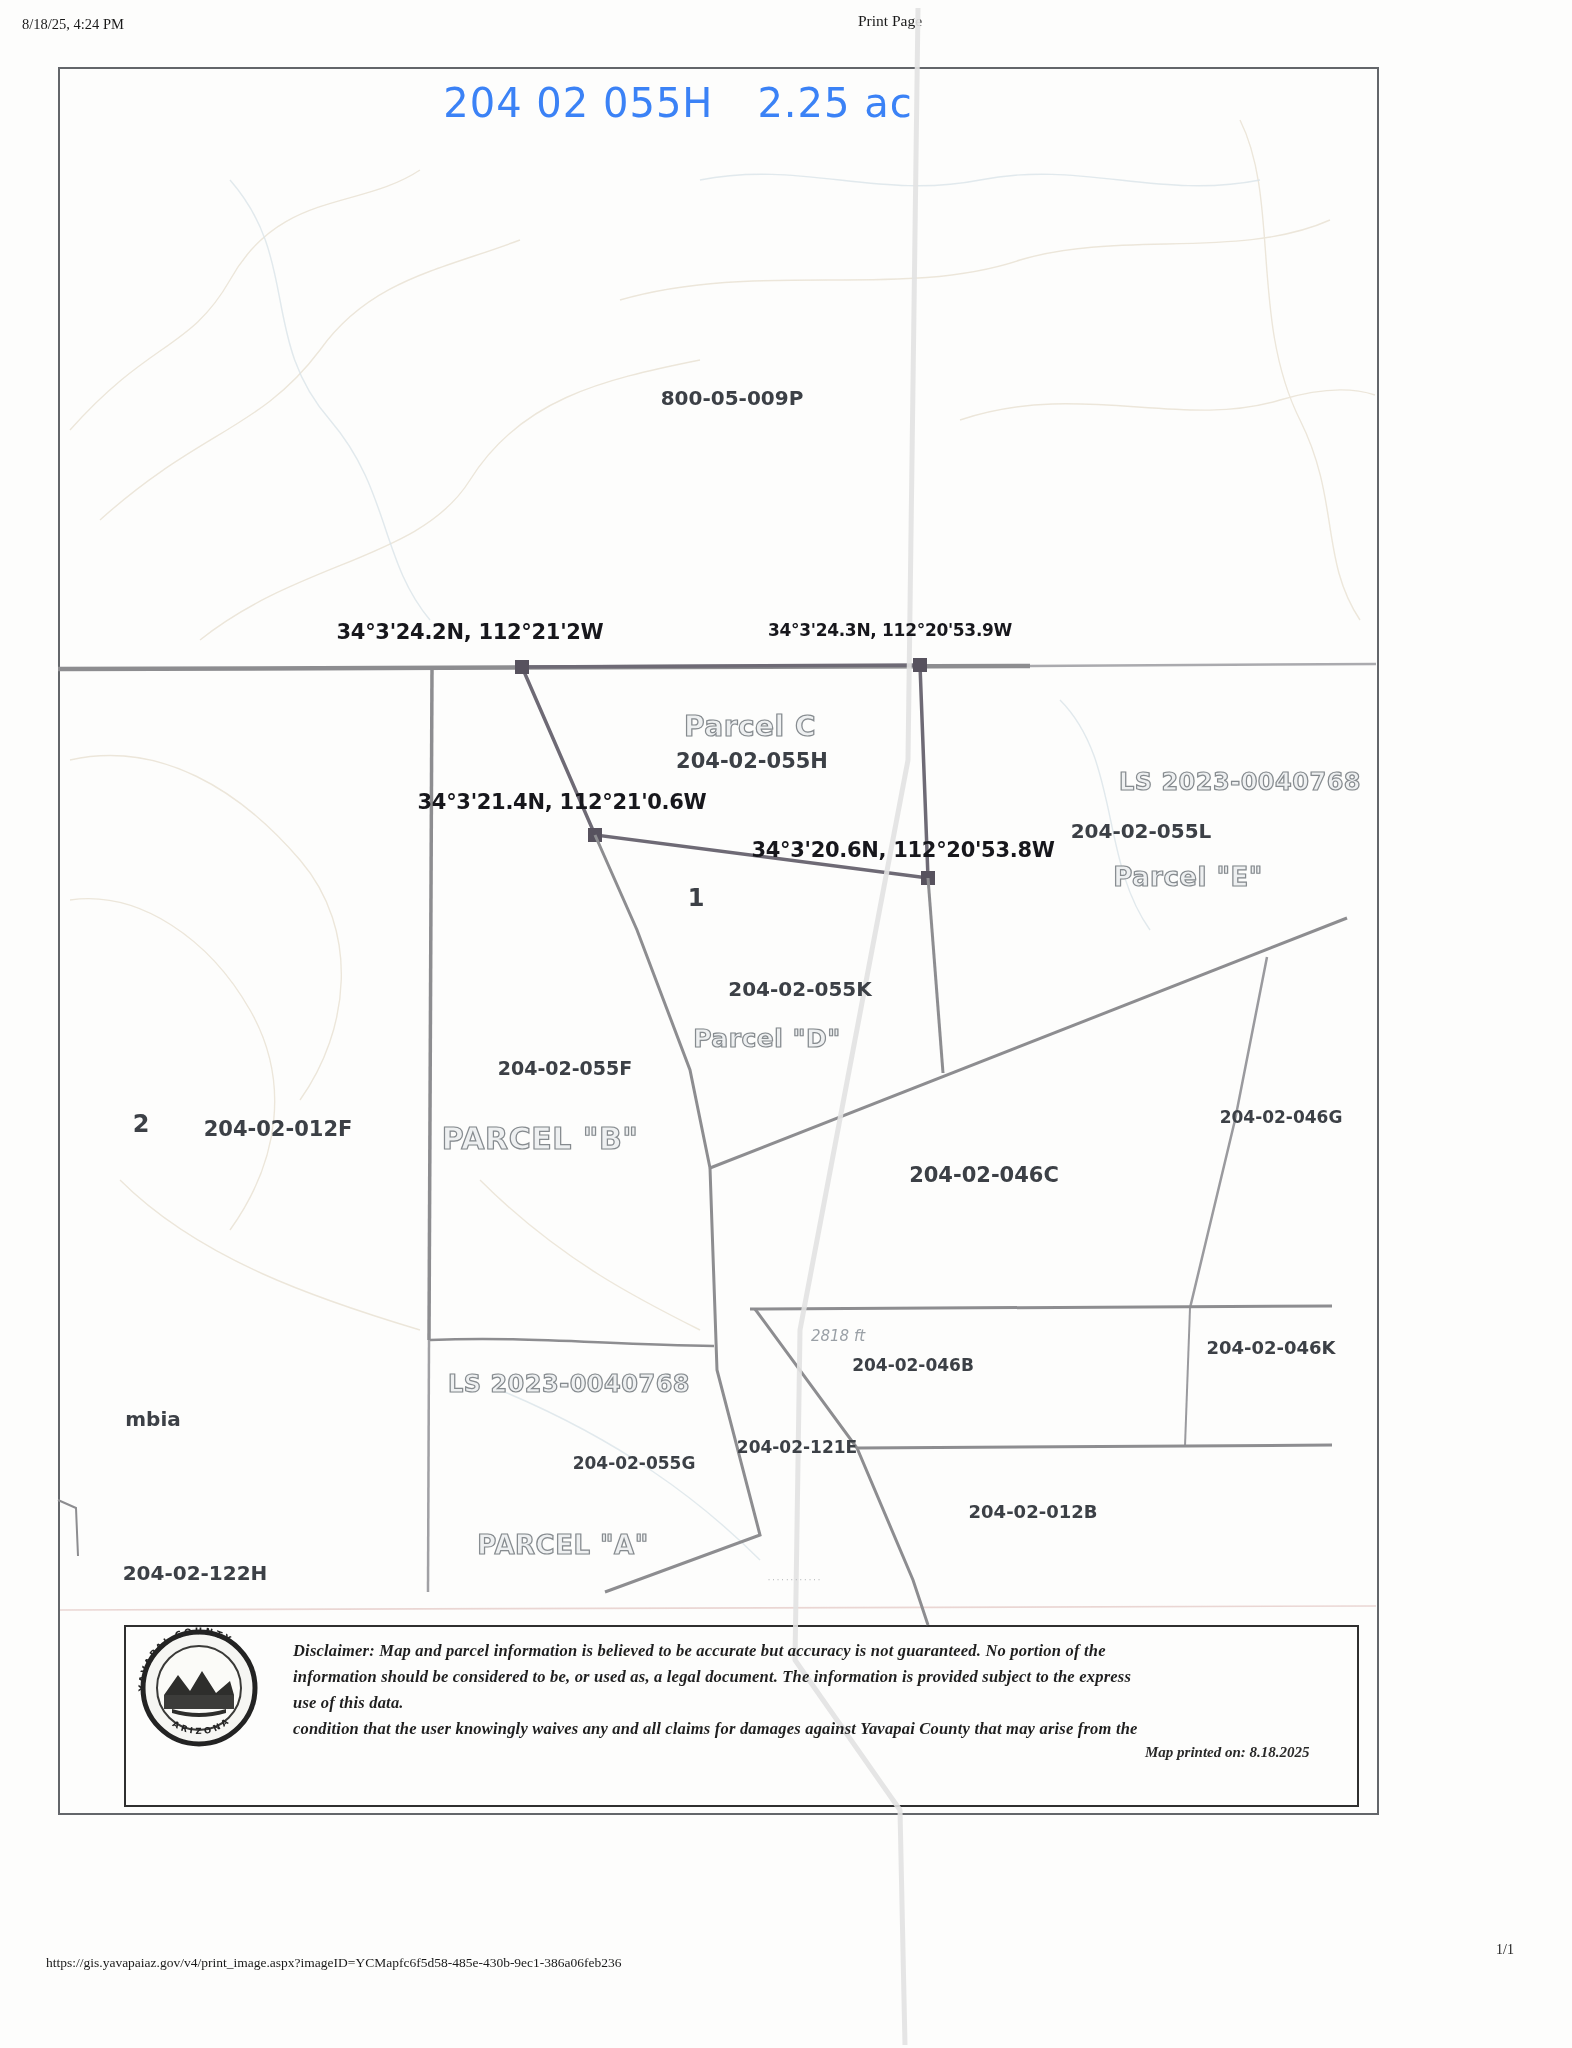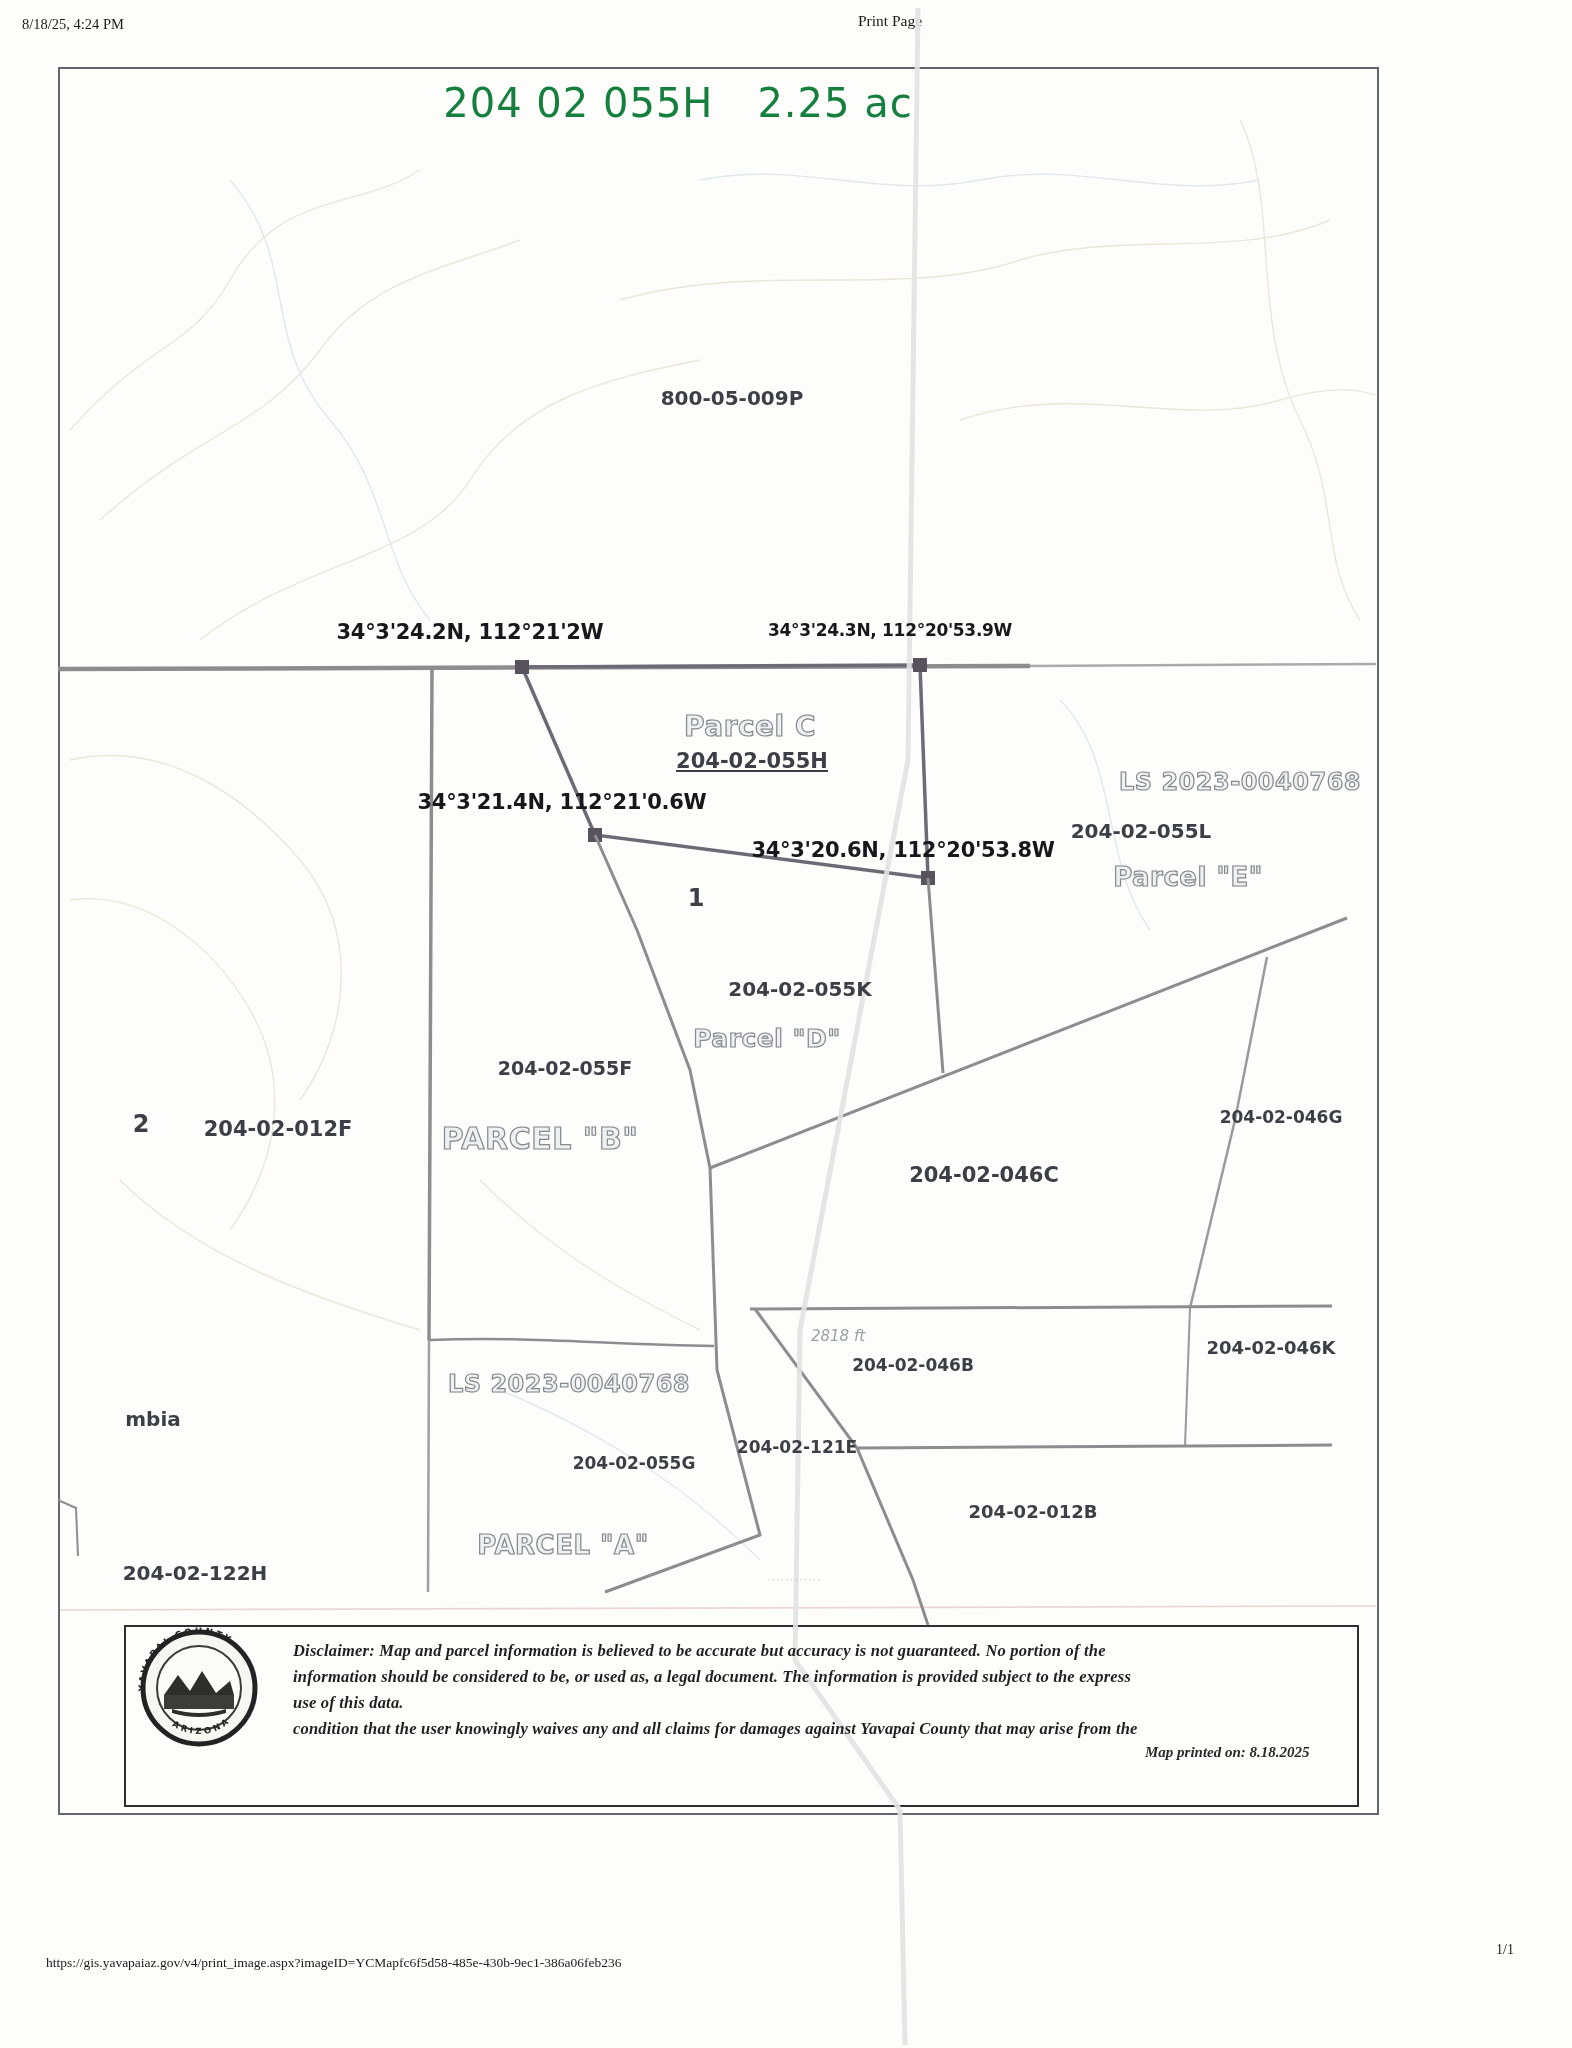--- a/index.html
+++ b/index.html
@@ -18,21 +18,21 @@
     font-family:"DejaVu Sans",sans-serif;font-weight:bold;color:#eef0f1;
     -webkit-text-stroke:1.2px #868b8f;text-shadow:0 0 1px #9aa0a4;letter-spacing:.5px;
   }
   .ital{font-family:"DejaVu Sans",sans-serif;font-style:italic;color:#9aa0a6;}
   .micro{font-family:"DejaVu Sans",sans-serif;color:#b4b7ba;letter-spacing:2px;}
   #map-frame{
     left:58px;top:67px;width:1317px;height:1744px;
     border:2px solid #63666a;background:transparent;
   }
   #map-title{left:678px;top:80px;font-family:"DejaVu Sans",sans-serif;
-    color:#15803d;font-size:40px;letter-spacing:1px;display:flex;gap:44px;}
+    color:#3b82f6;font-size:40px;letter-spacing:1px;display:flex;gap:44px;}
   #disclaimer-box{
     left:124px;top:1625px;width:1235px;height:182px;
     border:2px solid #2f2f2f;box-sizing:border-box;
   }
   .disc-line{font-family:"Liberation Serif",serif;font-style:italic;font-weight:bold;
     color:#1f1f1f;font-size:16.5px;white-space:nowrap;letter-spacing:.2px;}
   #printed-on{font-family:"Liberation Serif",serif;font-style:italic;font-weight:bold;
     color:#2a2a2a;font-size:15px;}
   svg{position:absolute;left:0;top:0;pointer-events:none;}
   #lines-layer{z-index:3;}
@@ -103,21 +103,21 @@
   <path d="M918,8 L908,760 L800,1330 L795,1660 L900,1810 L905,2045" stroke="#e2e2e2" stroke-width="5" fill="none" opacity="0.9" stroke-linejoin="round"></path>
 </svg>
 
 <div class="label-layer abs" style="left:0;top:0;width:0;height:0;">
   <div class="abs ctr num" style="left:732px;top:386px;font-size:20px;">800-05-009P</div>
   <div class="abs ctr coord" style="left:470px;top:620px;font-size:21px;">34°3'24.2N, 112°21'2W</div>
   <div class="abs ctr coord" style="left:890px;top:620px;font-size:17px;">34°3'24.3N, 112°20'53.9W</div>
   <div class="abs ctr coord" style="left:562px;top:790px;font-size:21px;">34°3'21.4N, 112°21'0.6W</div>
   <div class="abs ctr coord" style="left:903px;top:838px;font-size:21px;">34°3'20.6N, 112°20'53.8W</div>
   <div class="abs ctr halo" style="left:750px;top:710px;font-size:28px;">Parcel C</div>
-  <div class="abs ctr num" style="left:752px;top:749px;font-size:21px;text-decoration:underline;">204-02-055H</div>
+  <div class="abs ctr num" style="left:752px;top:749px;font-size:21px;">204-02-055H</div>
   <div class="abs ctr halo" style="left:1240px;top:768px;font-size:24px;">LS 2023-0040768</div>
   <div class="abs ctr num" style="left:1141px;top:819px;font-size:20px;">204-02-055L</div>
   <div class="abs ctr halo" style="left:1188px;top:862px;font-size:26px;">Parcel "E"</div>
   <div class="abs ctr num" style="left:696px;top:884px;font-size:24px;">1</div>
   <div class="abs ctr num" style="left:800px;top:977px;font-size:20px;">204-02-055K</div>
   <div class="abs ctr halo" style="left:767px;top:1024px;font-size:25px;">Parcel "D"</div>
   <div class="abs ctr num" style="left:565px;top:1057px;font-size:19px;">204-02-055F</div>
   <div class="abs ctr num" style="left:141px;top:1110px;font-size:24px;">2</div>
   <div class="abs ctr num" style="left:278px;top:1117px;font-size:21px;">204-02-012F</div>
   <div class="abs ctr halo" style="left:540px;top:1121px;font-size:30px;">PARCEL "B"</div>

